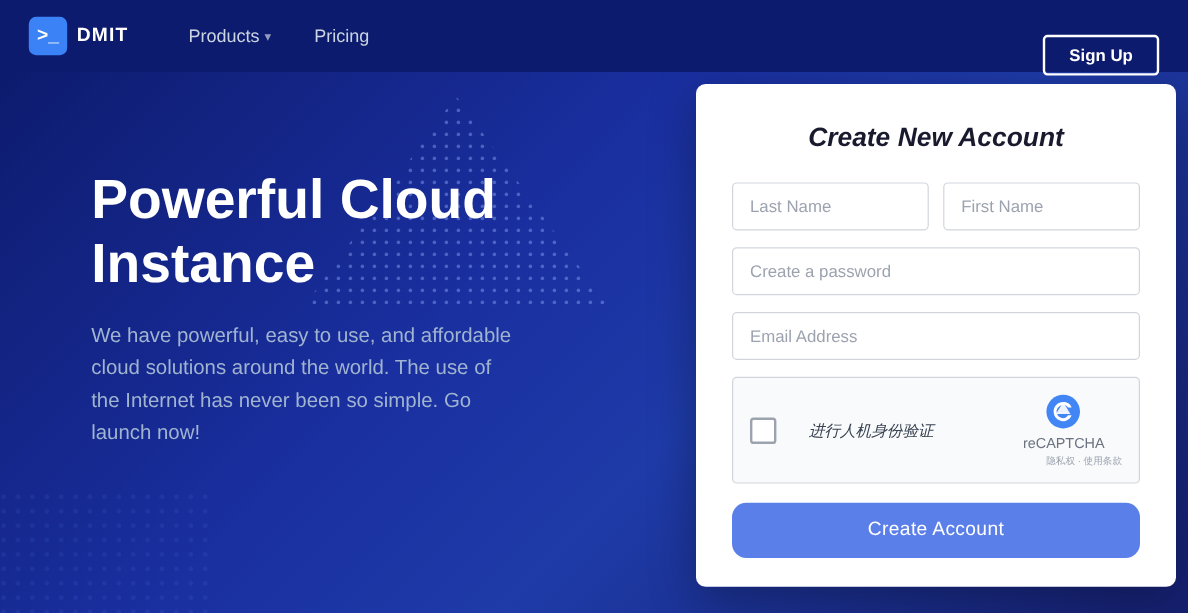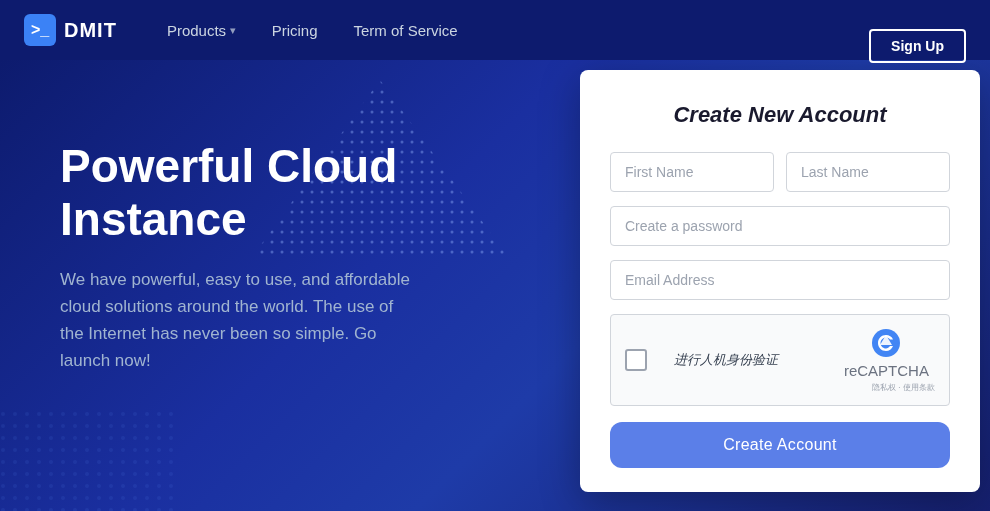--- a/index.html
+++ b/index.html
@@ -28,21 +28,21 @@
       height: 32px;
       display: flex;
       align-items: center;
       justify-content: center;
       color: white;
       font-size: 16px;
       font-weight: bold;
     }
     .logo-text {
       color: white;
-      font-size: 20px;
+      font-size: 16px;
       font-weight: 700;
       letter-spacing: 1px;
     }
     .nav-links {
       display: flex;
       align-items: center;
       gap: 0;
       flex: 1;
     }
     .nav-link {
@@ -83,20 +83,21 @@
       align-items: flex-start;
       position: relative;
       overflow: hidden;
     }
 
     .hero-left {
       padding: 80px 40px 40px 60px;
       max-width: 500px;
       position: relative;
       z-index: 2;
+      margin-left: 16px;
     }
     .hero-title {
       color: white;
       font-size: 46px;
       font-weight: 800;
       line-height: 1.15;
       margin-bottom: 20px;
     }
     .hero-subtitle {
       color: #a0b4d0;
@@ -186,21 +187,21 @@
       display: flex;
       flex-direction: column;
       align-items: center;
       gap: 3px;
     }
     .recaptcha-logo {
       width: 32px;
       height: 32px;
     }
     .recaptcha-text {
-      font-size: 15px;
+      font-size: 12px;
       color: #6b7280;
       text-align: center;
     }
     .recaptcha-subtext {
       font-size: 8px;
       color: #9ca3af;
       text-align: center;
       padding-left: 34px;
     }
 
@@ -236,23 +237,20 @@
     <div class="logo-icon">&gt;_</div>
     <span class="logo-text">DMIT</span>
   </div>
   <div class="nav-links">
     <a class="nav-link">
       <span>Products</span>
       <span class="chevron">▾</span>
     </a>
     <a class="nav-link">
       <span>Pricing</span>
-    </a>
-    <a class="nav-link">
-      <span>Term of Service</span>
     </a>
   </div>
   <div class="navbar-right">
     <button class="sign-up-btn">Sign Up</button>
   </div>
 </nav>
 
 <div class="hero">
 
   <svg class="hero-decoration" viewBox="0 0 280 200" xmlns="http://www.w3.org/2000/svg">
@@ -278,22 +276,22 @@
 
   <div class="hero-left">
     <h1 class="hero-title">Powerful Cloud Instance</h1>
     <p class="hero-subtitle">We have powerful, easy to use, and affordable cloud solutions around the world. The use of the Internet has never been so simple. Go launch now!</p>
   </div>
 
   <div class="form-card">
     <h2 class="form-title">Create New Account</h2>
 
     <div class="form-row">
+      <input class="form-input" type="text" placeholder="Last Name" style="">
       <input class="form-input" type="text" placeholder="First Name" style="">
-      <input class="form-input" type="text" placeholder="Last Name" style="">
     </div>
 
     <div class="form-group">
       <input class="form-input" type="password" placeholder="Create a password" style="">
     </div>
 
     <div class="form-group">
       <input class="form-input" type="email" placeholder="Email Address" style="">
     </div>
 

